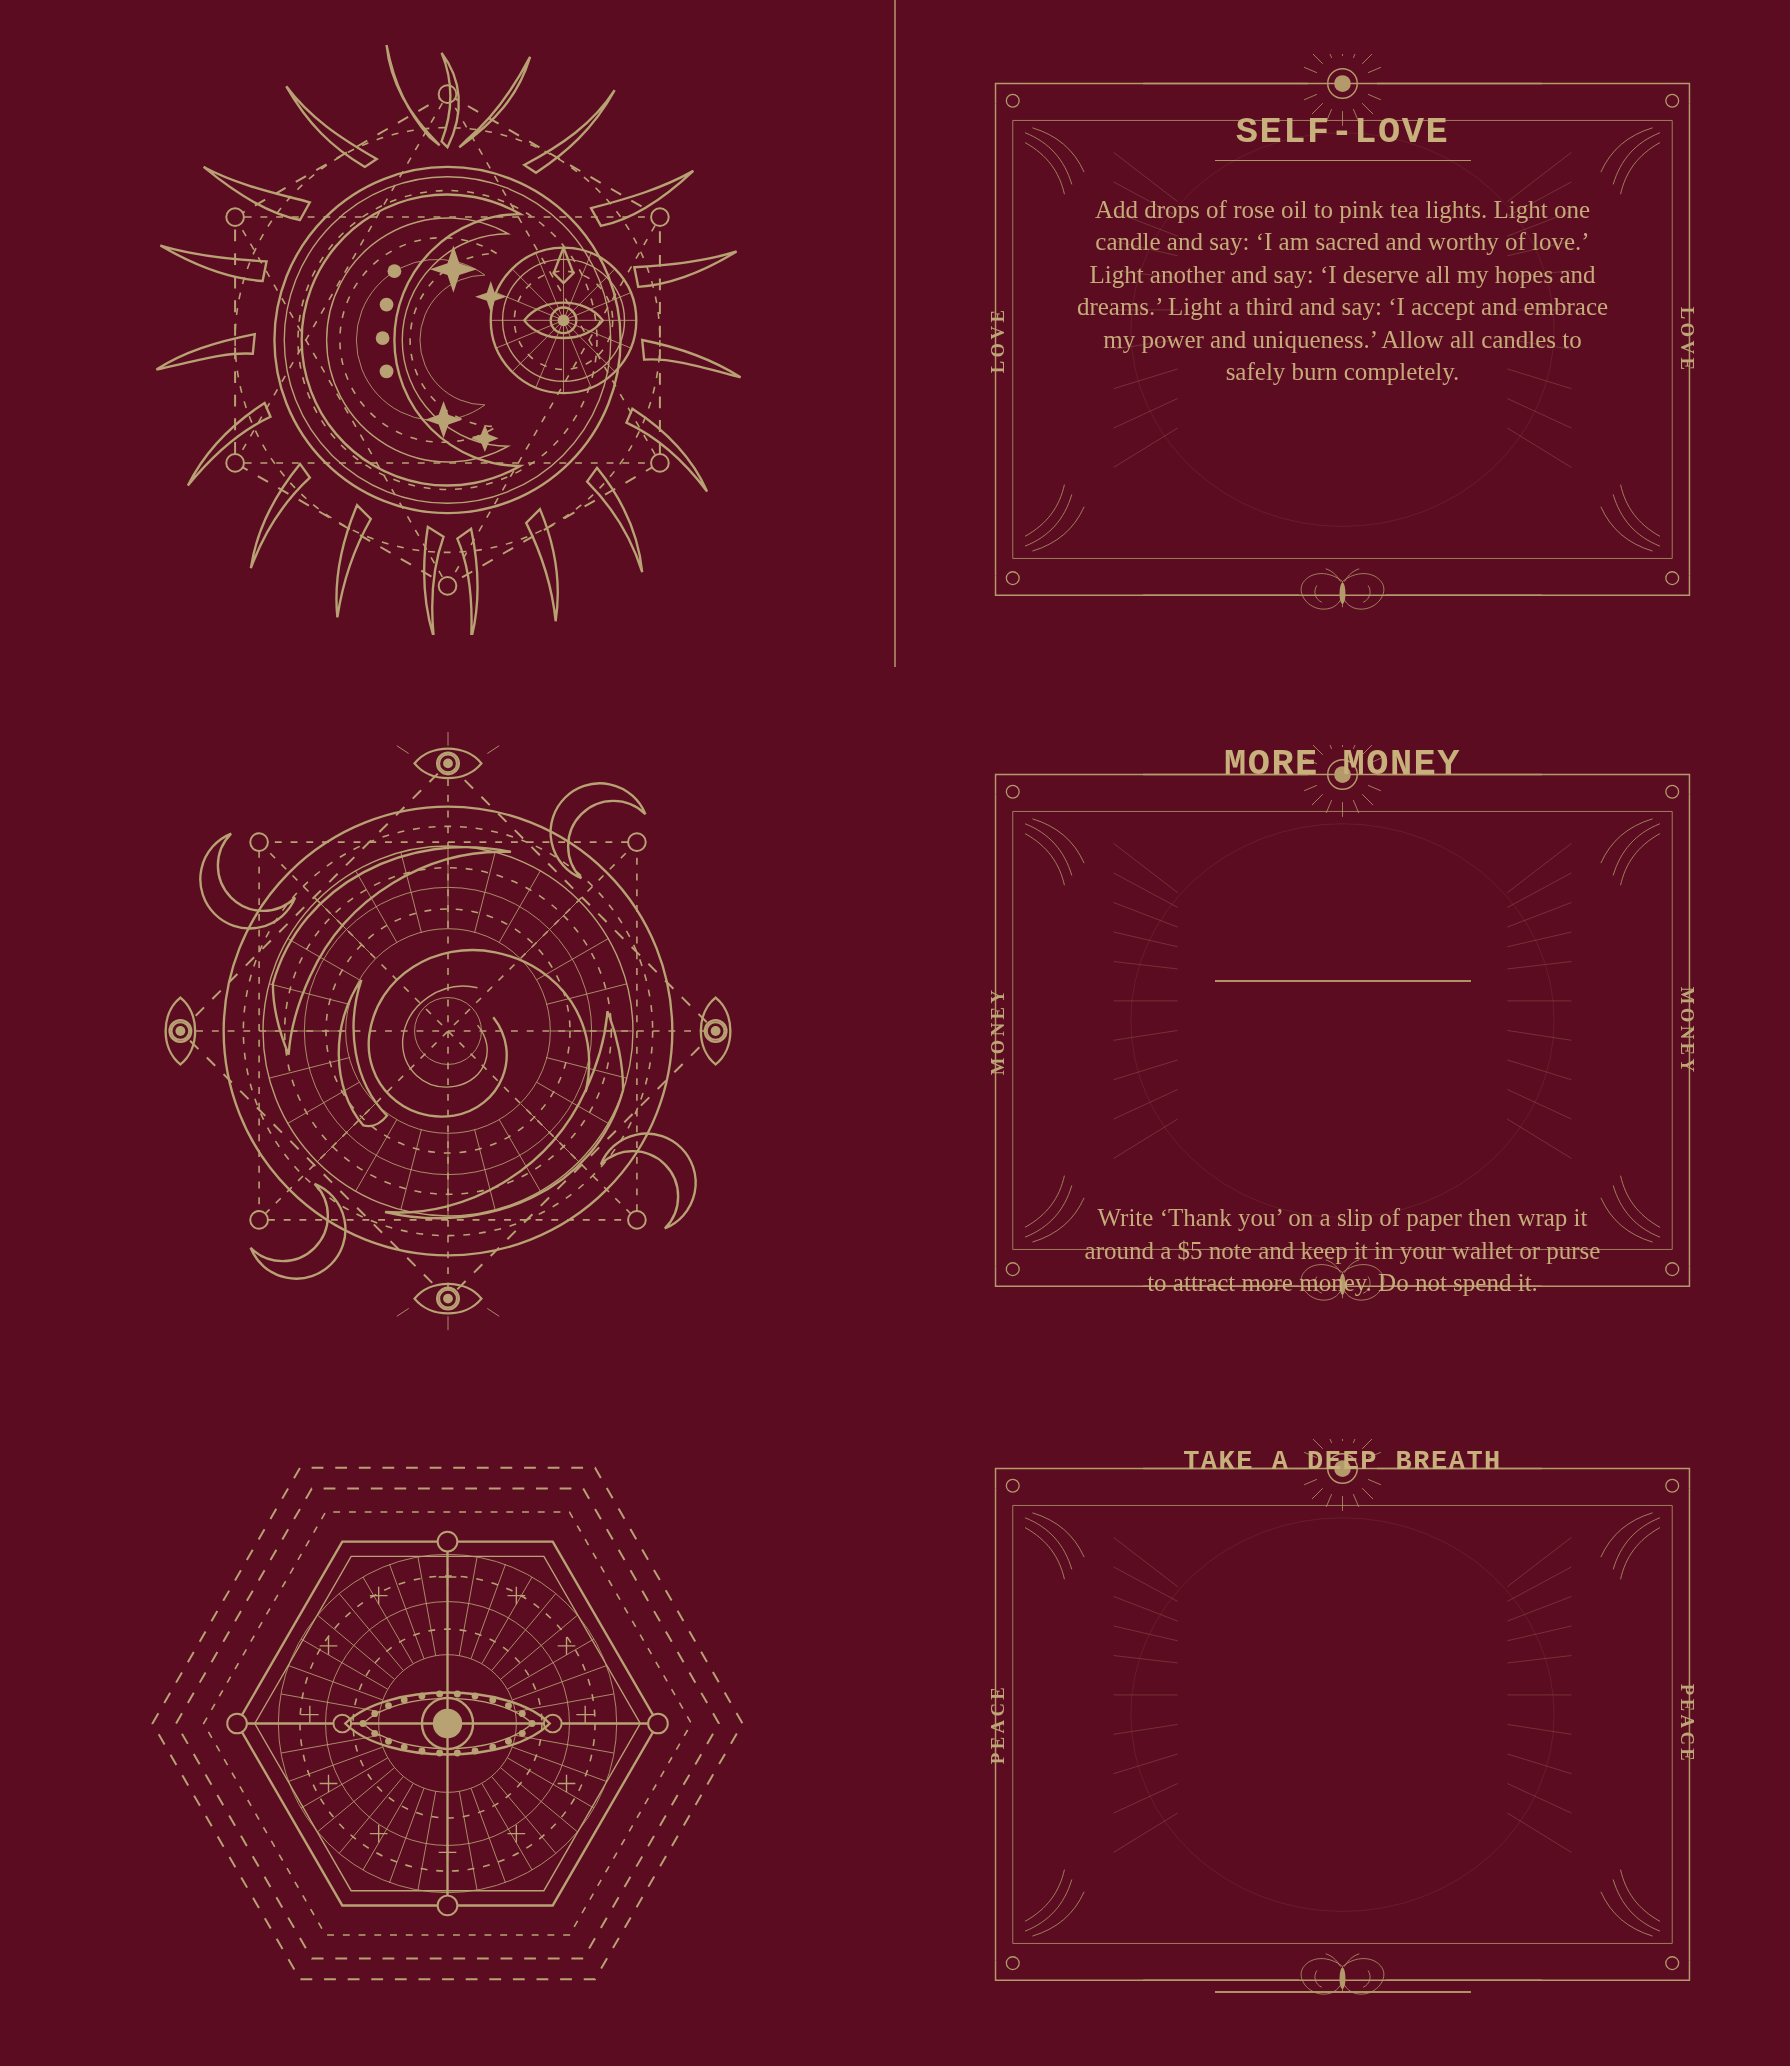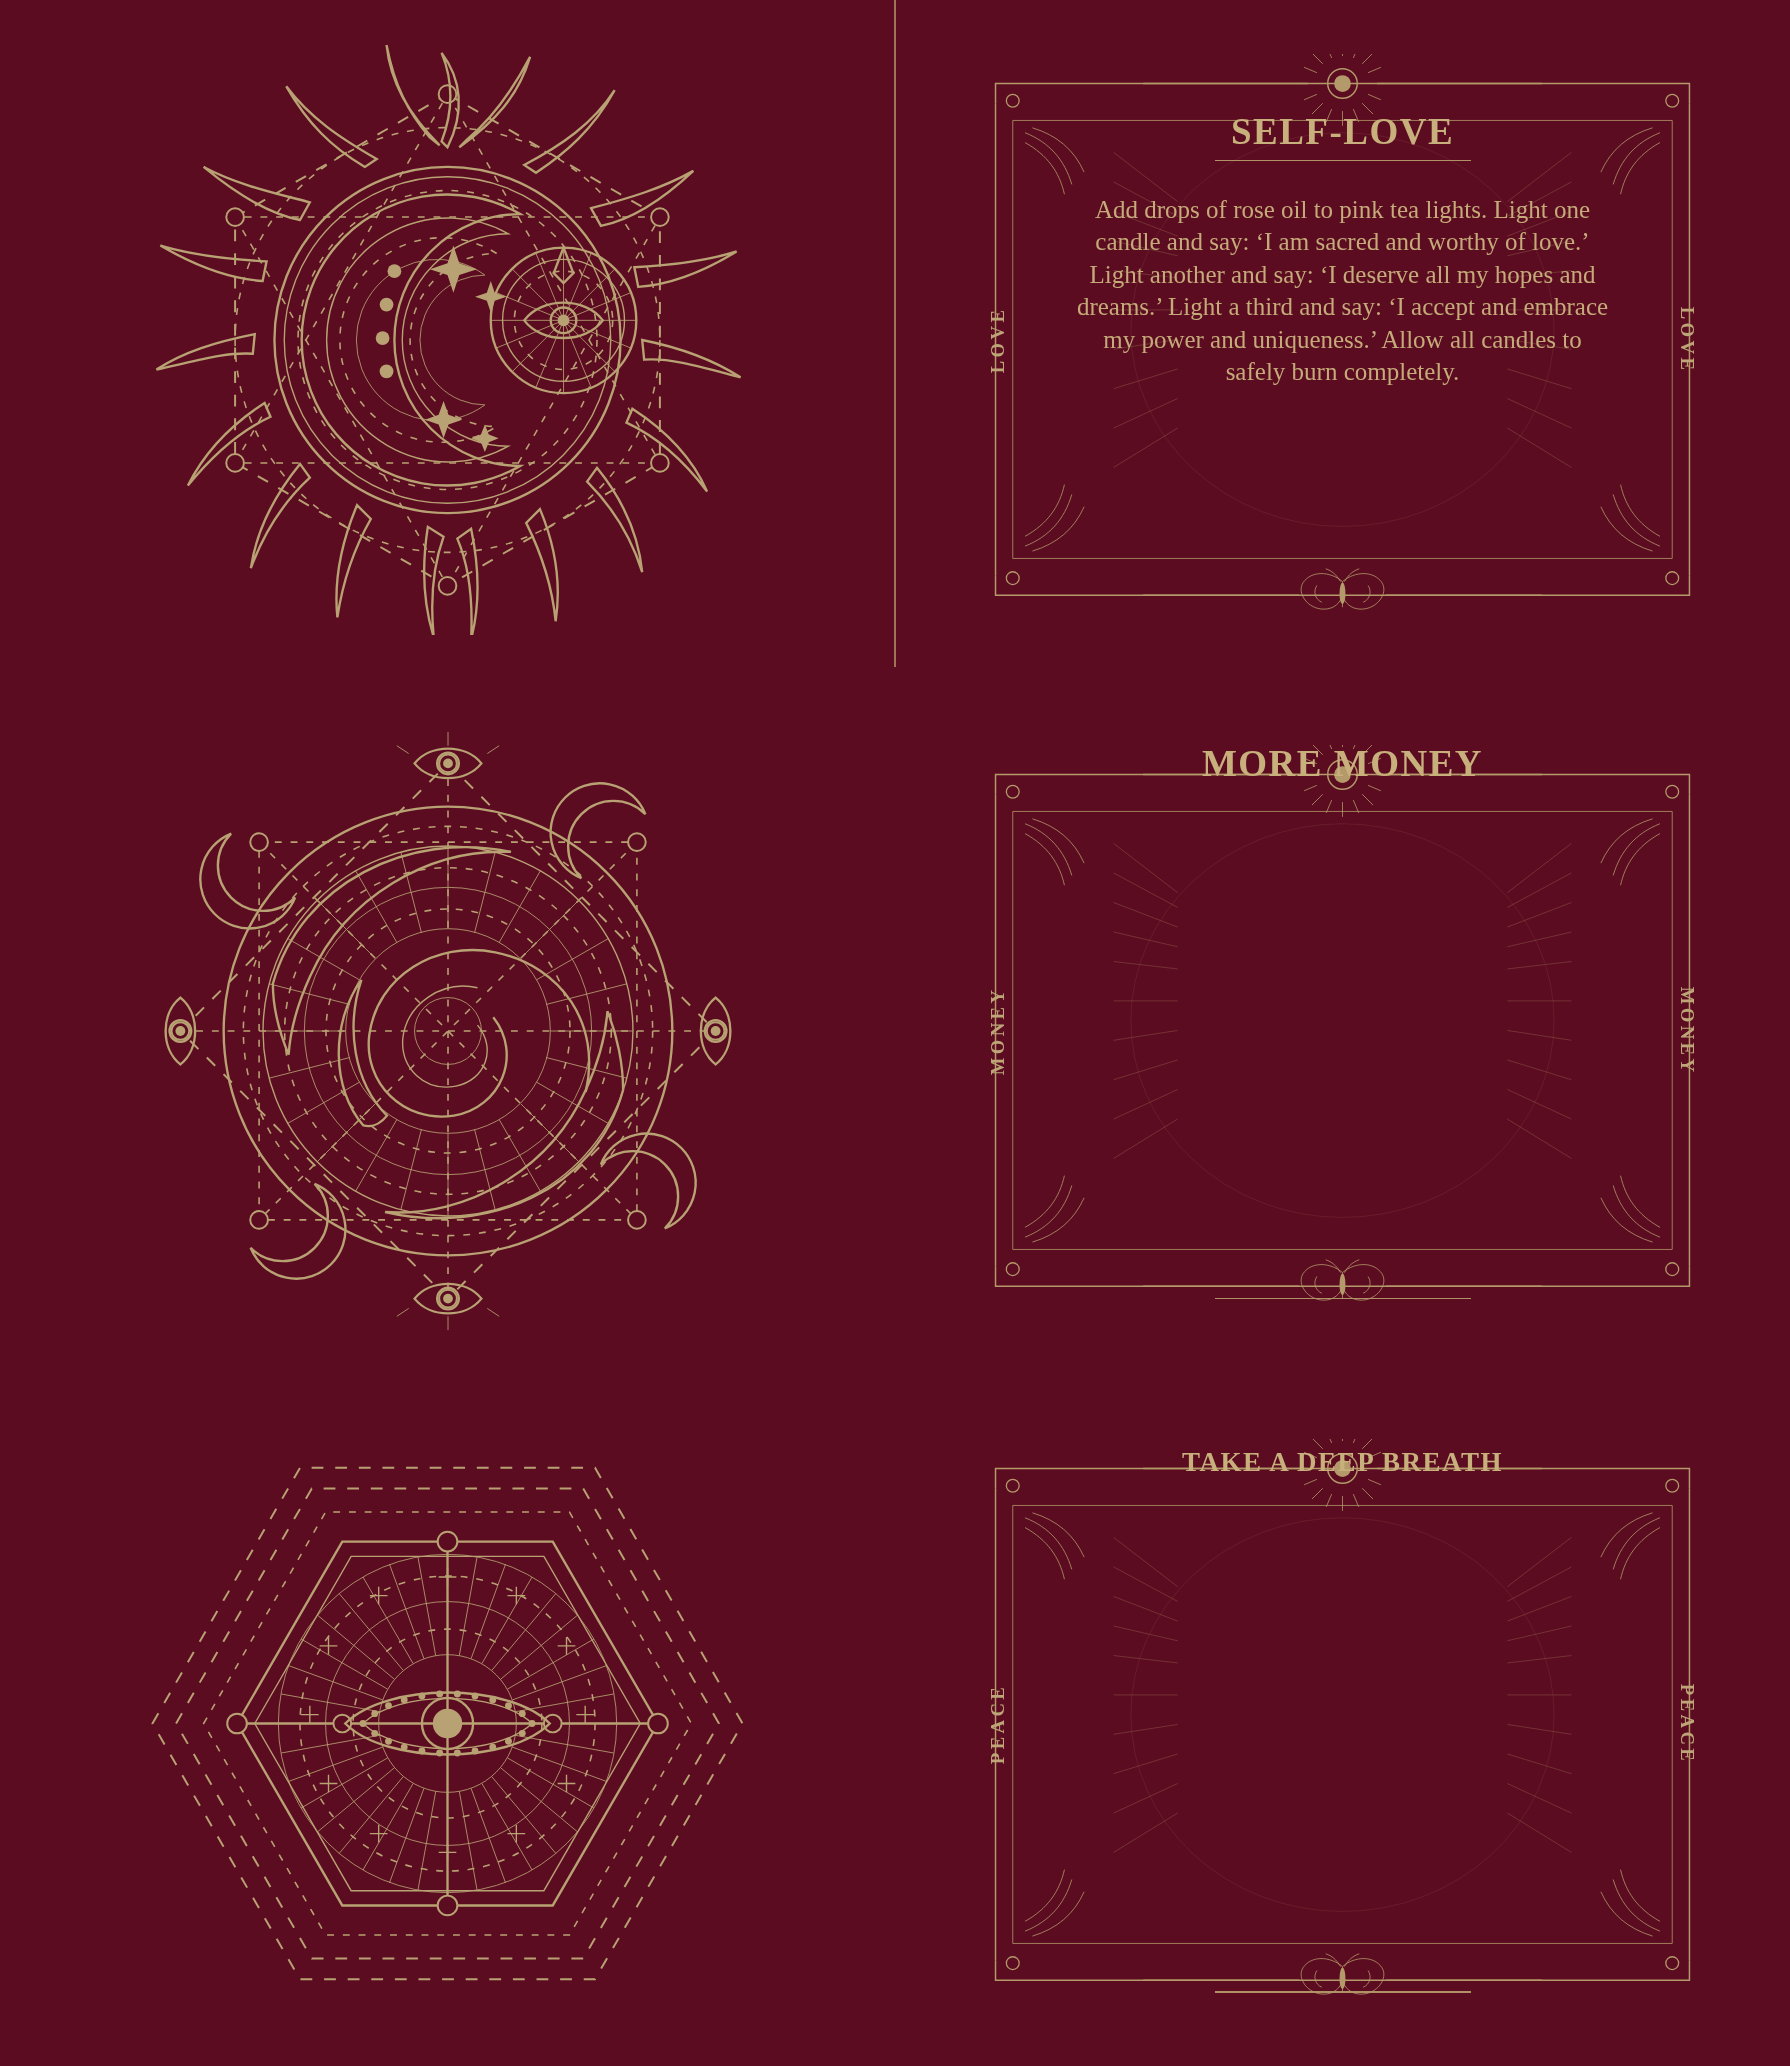--- a/index.html
+++ b/index.html
@@ -76,21 +76,21 @@
     align-items: center;
     justify-content: center;
     text-align: center;
     z-index: 3;
   }
   .card-body.anchor-top { justify-content: flex-start; padding-top: 59px; }
   .card-body.anchor-mid { justify-content: space-between; }
 
   .card-title {
     color: #c8b07c;
-    font-family: Liberation Serif, serif;
+    font-family: Liberation Mono, monospace;
     font-size: 37px;
     letter-spacing: 1.5px;
     font-weight: 700;
     text-transform: uppercase;
     line-height: 1.05;
     margin: 0 0 7.9px 0;
     font-variant: small-caps;
     white-space: nowrap;
   }
   .title-rule {
@@ -525,20 +525,21 @@
           </g>
         </g>
       </svg>
 
       <div class="side-word left">MONEY</div>
       <div class="side-word right">MONEY</div>
 
       <div class="card-body anchor-mid">
         <h2 class="card-title">More money</h2>
         <div class="title-rule"></div>
+        <p class="card-text">Write ‘Thank you’ on a slip of paper then wrap it around a $5 note and keep it in your wallet or purse to attract more money. Do not spend it.</p>
       </div>
     </div>
   </div>
 
   <div class="cell">
     <svg class="sigil" width="654" height="576" viewBox="0 0 665 585">
       <g transform="translate(332,292)">
 
         <polygon class="dsh" points="-300,0 -150,-260 150,-260 300,0 150,260 -150,260"></polygon>
         <polygon class="dsh" points="-276,0 -138,-239 138,-239 276,0 138,239 -138,239"></polygon>

